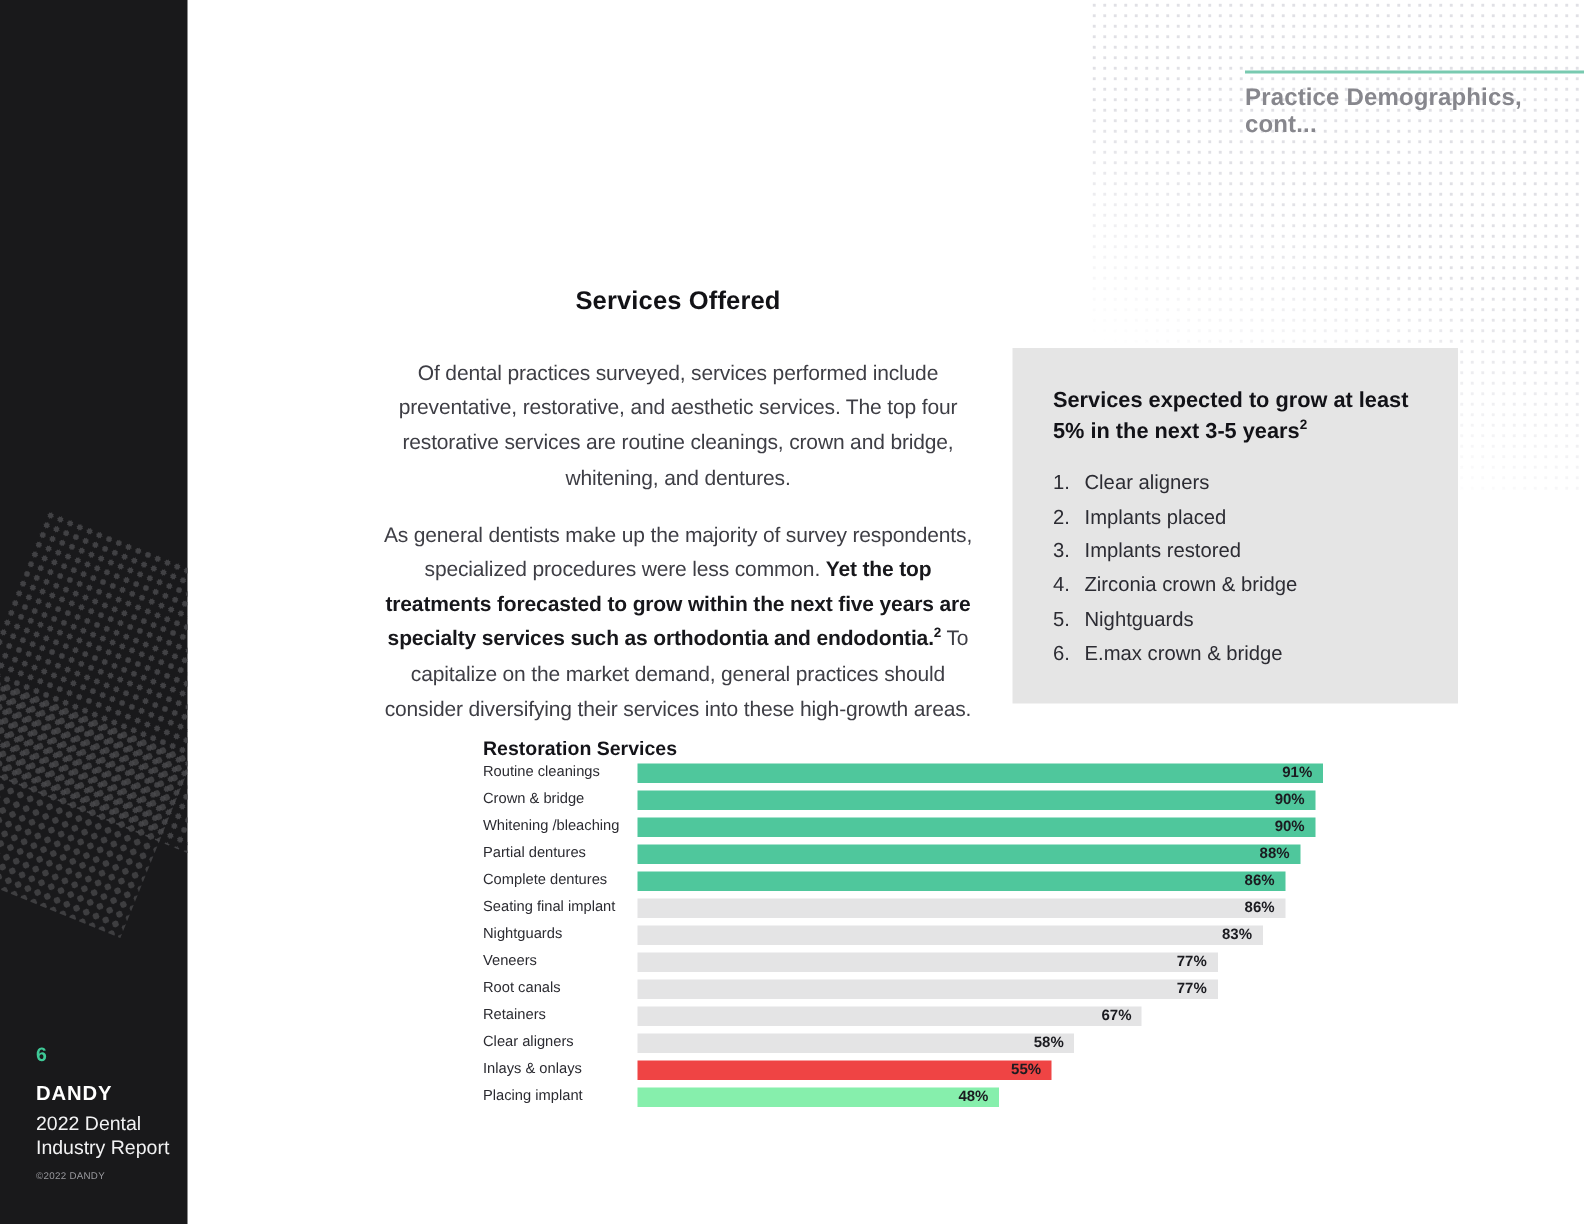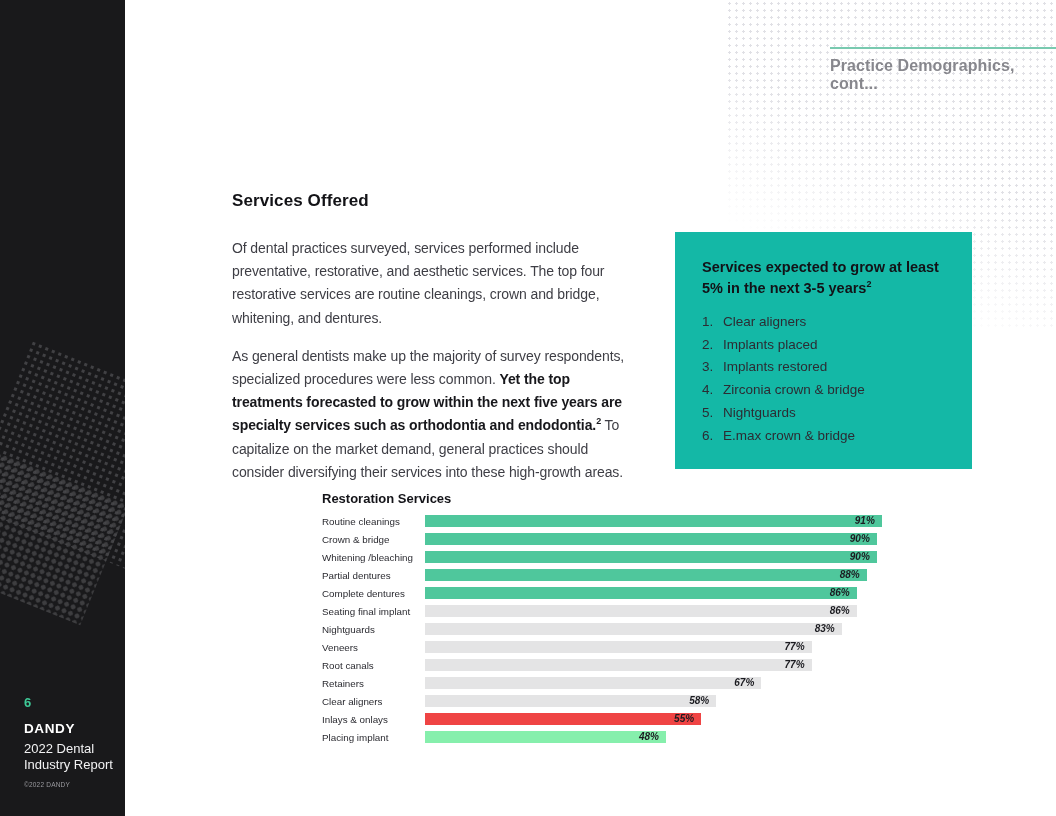--- a/index.html
+++ b/index.html
@@ -51,44 +51,44 @@
   .header-rule {
     position: absolute; top: 47px; left: 830px; right: 0; height: 2px;
     z-index: 1;
   }
   .header-label {
     position: absolute; top: 57px; left: 830px; z-index: 1;
     font-size: 16px; font-weight: 600; color: #87878d; letter-spacing: .1px;
   }
 
   
-  .main-col { position: absolute; left: 232px; top: 191px; width: 400px; z-index: 1; }
+  .main-col { position: absolute; left: 252px; top: 191px; width: 400px; z-index: 1; text-align: center; }
   .main-col h1 { font-size: 17px; font-weight: bold; color: #121216; letter-spacing: .1px; margin-bottom: 26px; }
   .main-col p { font-size: 14px; line-height: 23.2px; color: #3e3e45; letter-spacing: -.1px; margin-bottom: 15px; }
   .main-col p strong { color: #17171b; font-weight: bold; }
   sup { font-size: 9px; vertical-align: super; line-height: 0; }
 
   
   .info-box {
     position: absolute; left: 675px; top: 232px; width: 297px; min-height: 223px;
-    background: #14b8a6; z-index: 1; padding: 25px 24px 22px 27px;
+    background: #e5e5e5; z-index: 1; padding: 25px 24px 22px 27px;
   }
   .info-box h2 { font-size: 14.5px; font-weight: bold; color: #121217; line-height: 21px; width: 250px; margin-bottom: 12px; }
   .growth-list { list-style: none; }
   .growth-list li { display: flex; font-size: 13.5px; color: #2c2c33; line-height: 22.7px; }
   .growth-list .num { width: 21px; flex: none; color: #2c2c33; }
 
   
   .chart { position: absolute; left: 322px; top: 491px; z-index: 1; }
   .chart-title { font-size: 13px; font-weight: bold; color: #131318; margin-bottom: 3px; }
   .chart-sub { font-size: 9.5px; color: #73737a; margin-bottom: 8px; }
-  .crow { display: flex; align-items: flex-end; height: 18px; }
+  .crow { display: flex; align-items: flex-start; height: 18px; }
   .clabel { width: 103px; flex: none; font-size: 9.8px; color: #2b2b31; letter-spacing: 0; }
   .ctrack { width: 502px; flex: none; height: 12.5px; position: relative; }
-  .cbar { height: 100%; display: flex; align-items: center; justify-content: flex-end; font-style: italic; }
+  .cbar { height: 100%; display: flex; align-items: center; justify-content: flex-end; }
   .cval { font-size: 10px; font-weight: bold; color: #1b1b20; padding-right: 7px; white-space: nowrap; }
 </style>
 </head>
 <body>
 
 <div class="page">
 
   <div class="dots-tr"></div>
 
   <aside class="sidebar">

